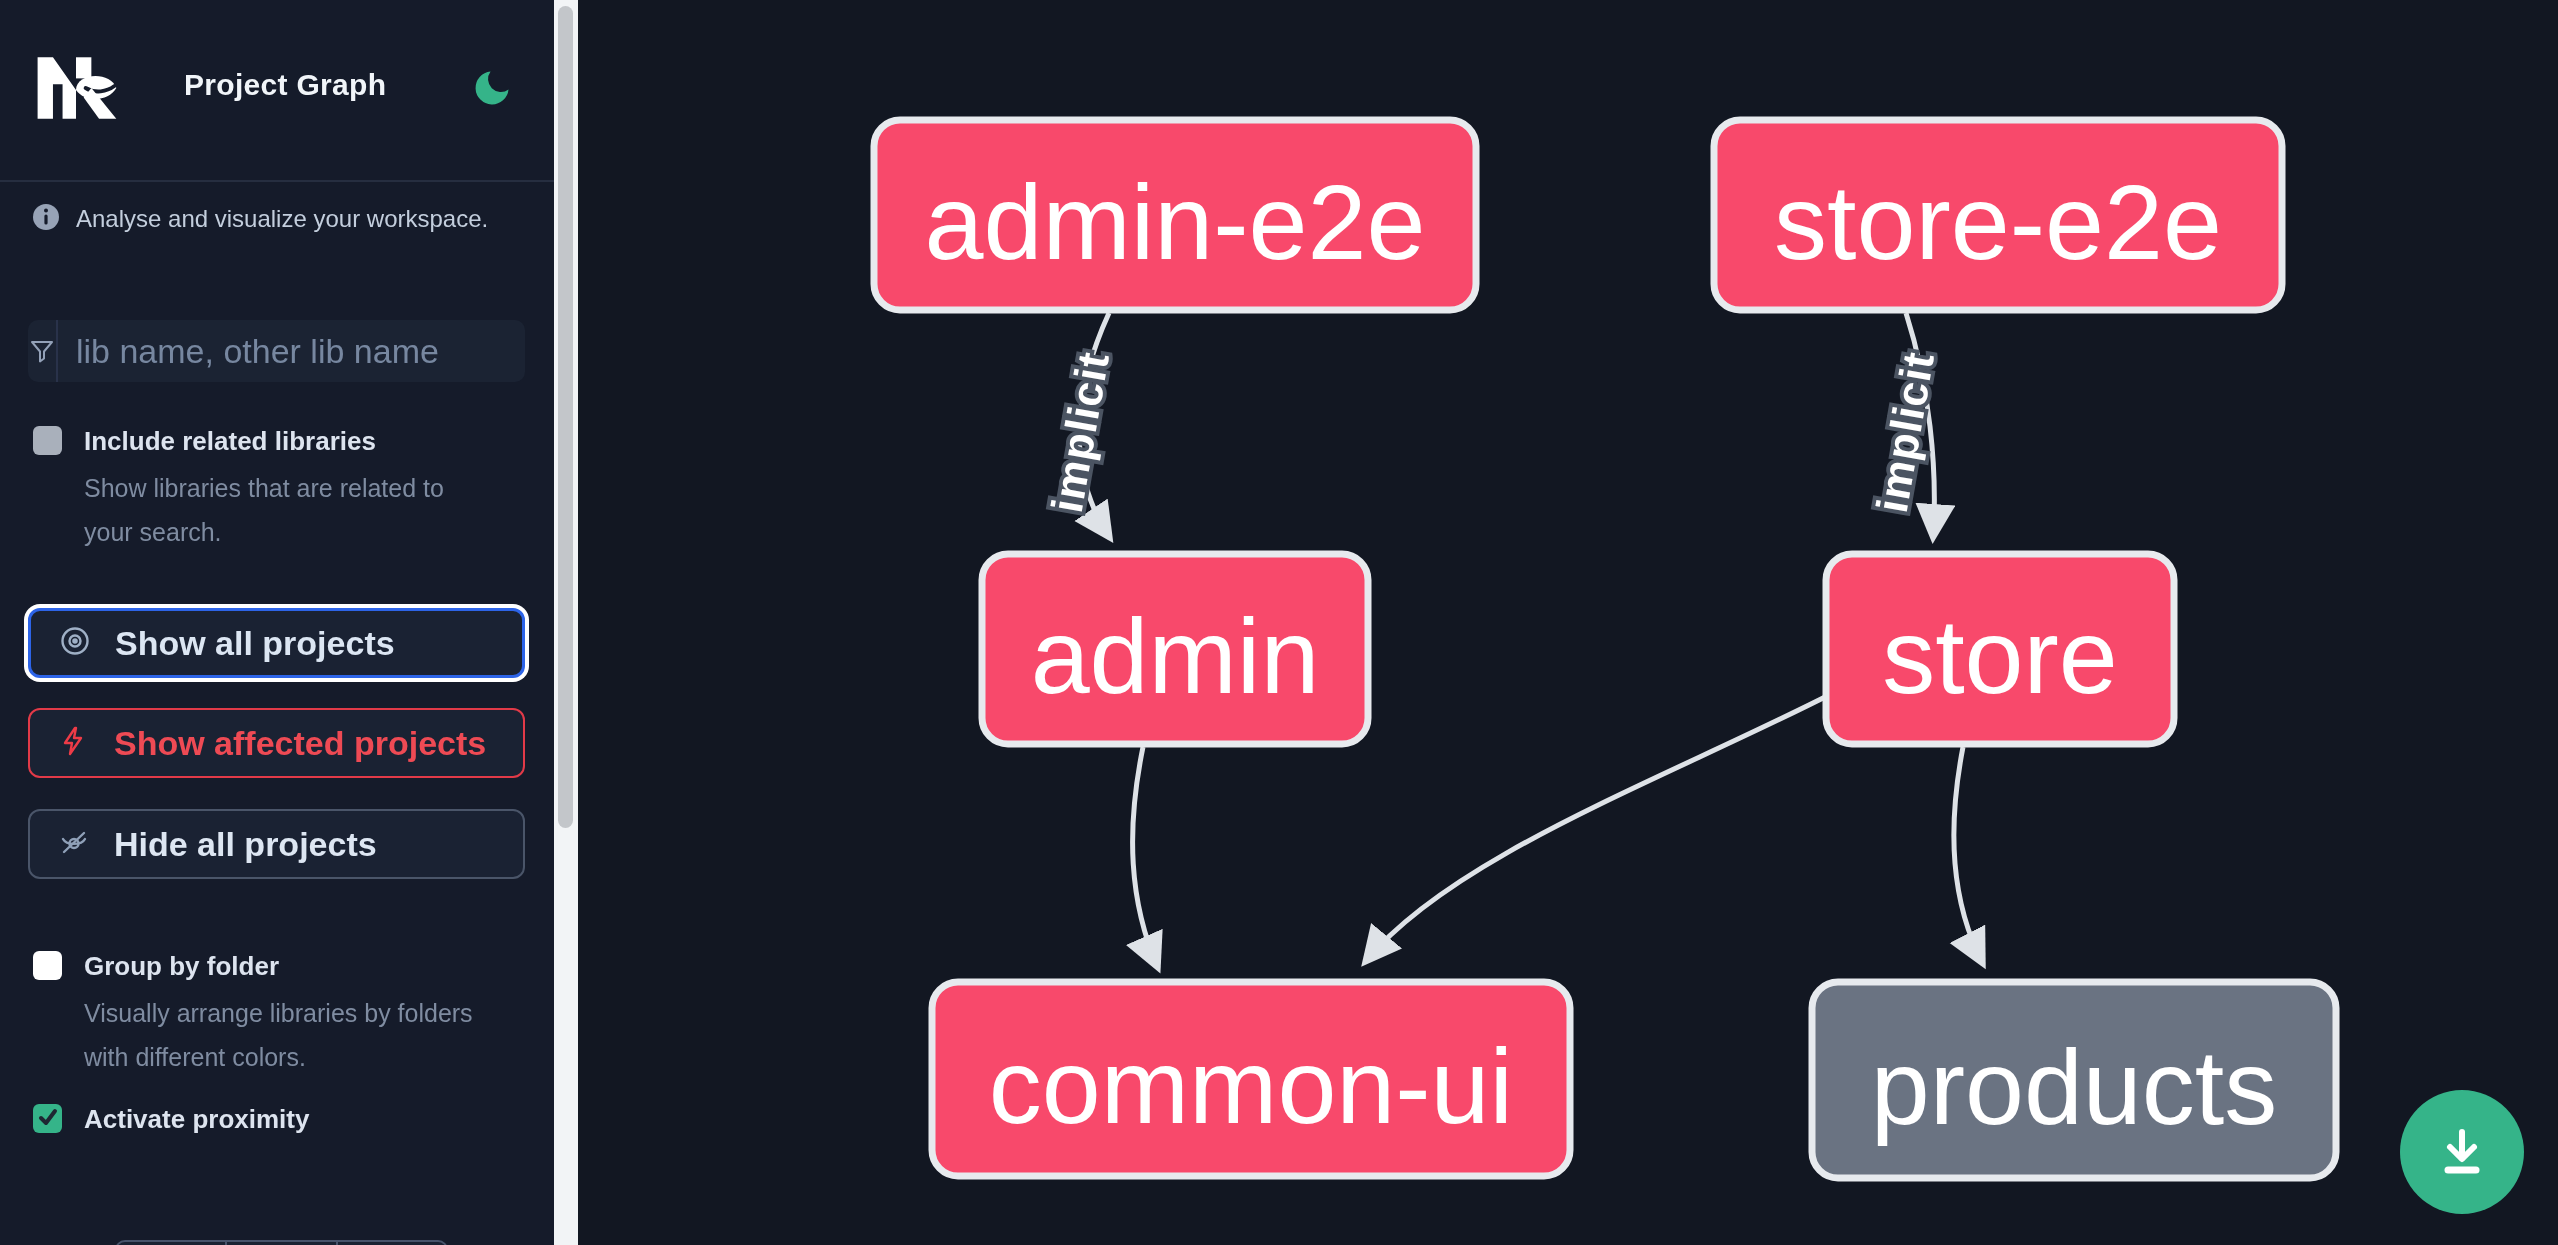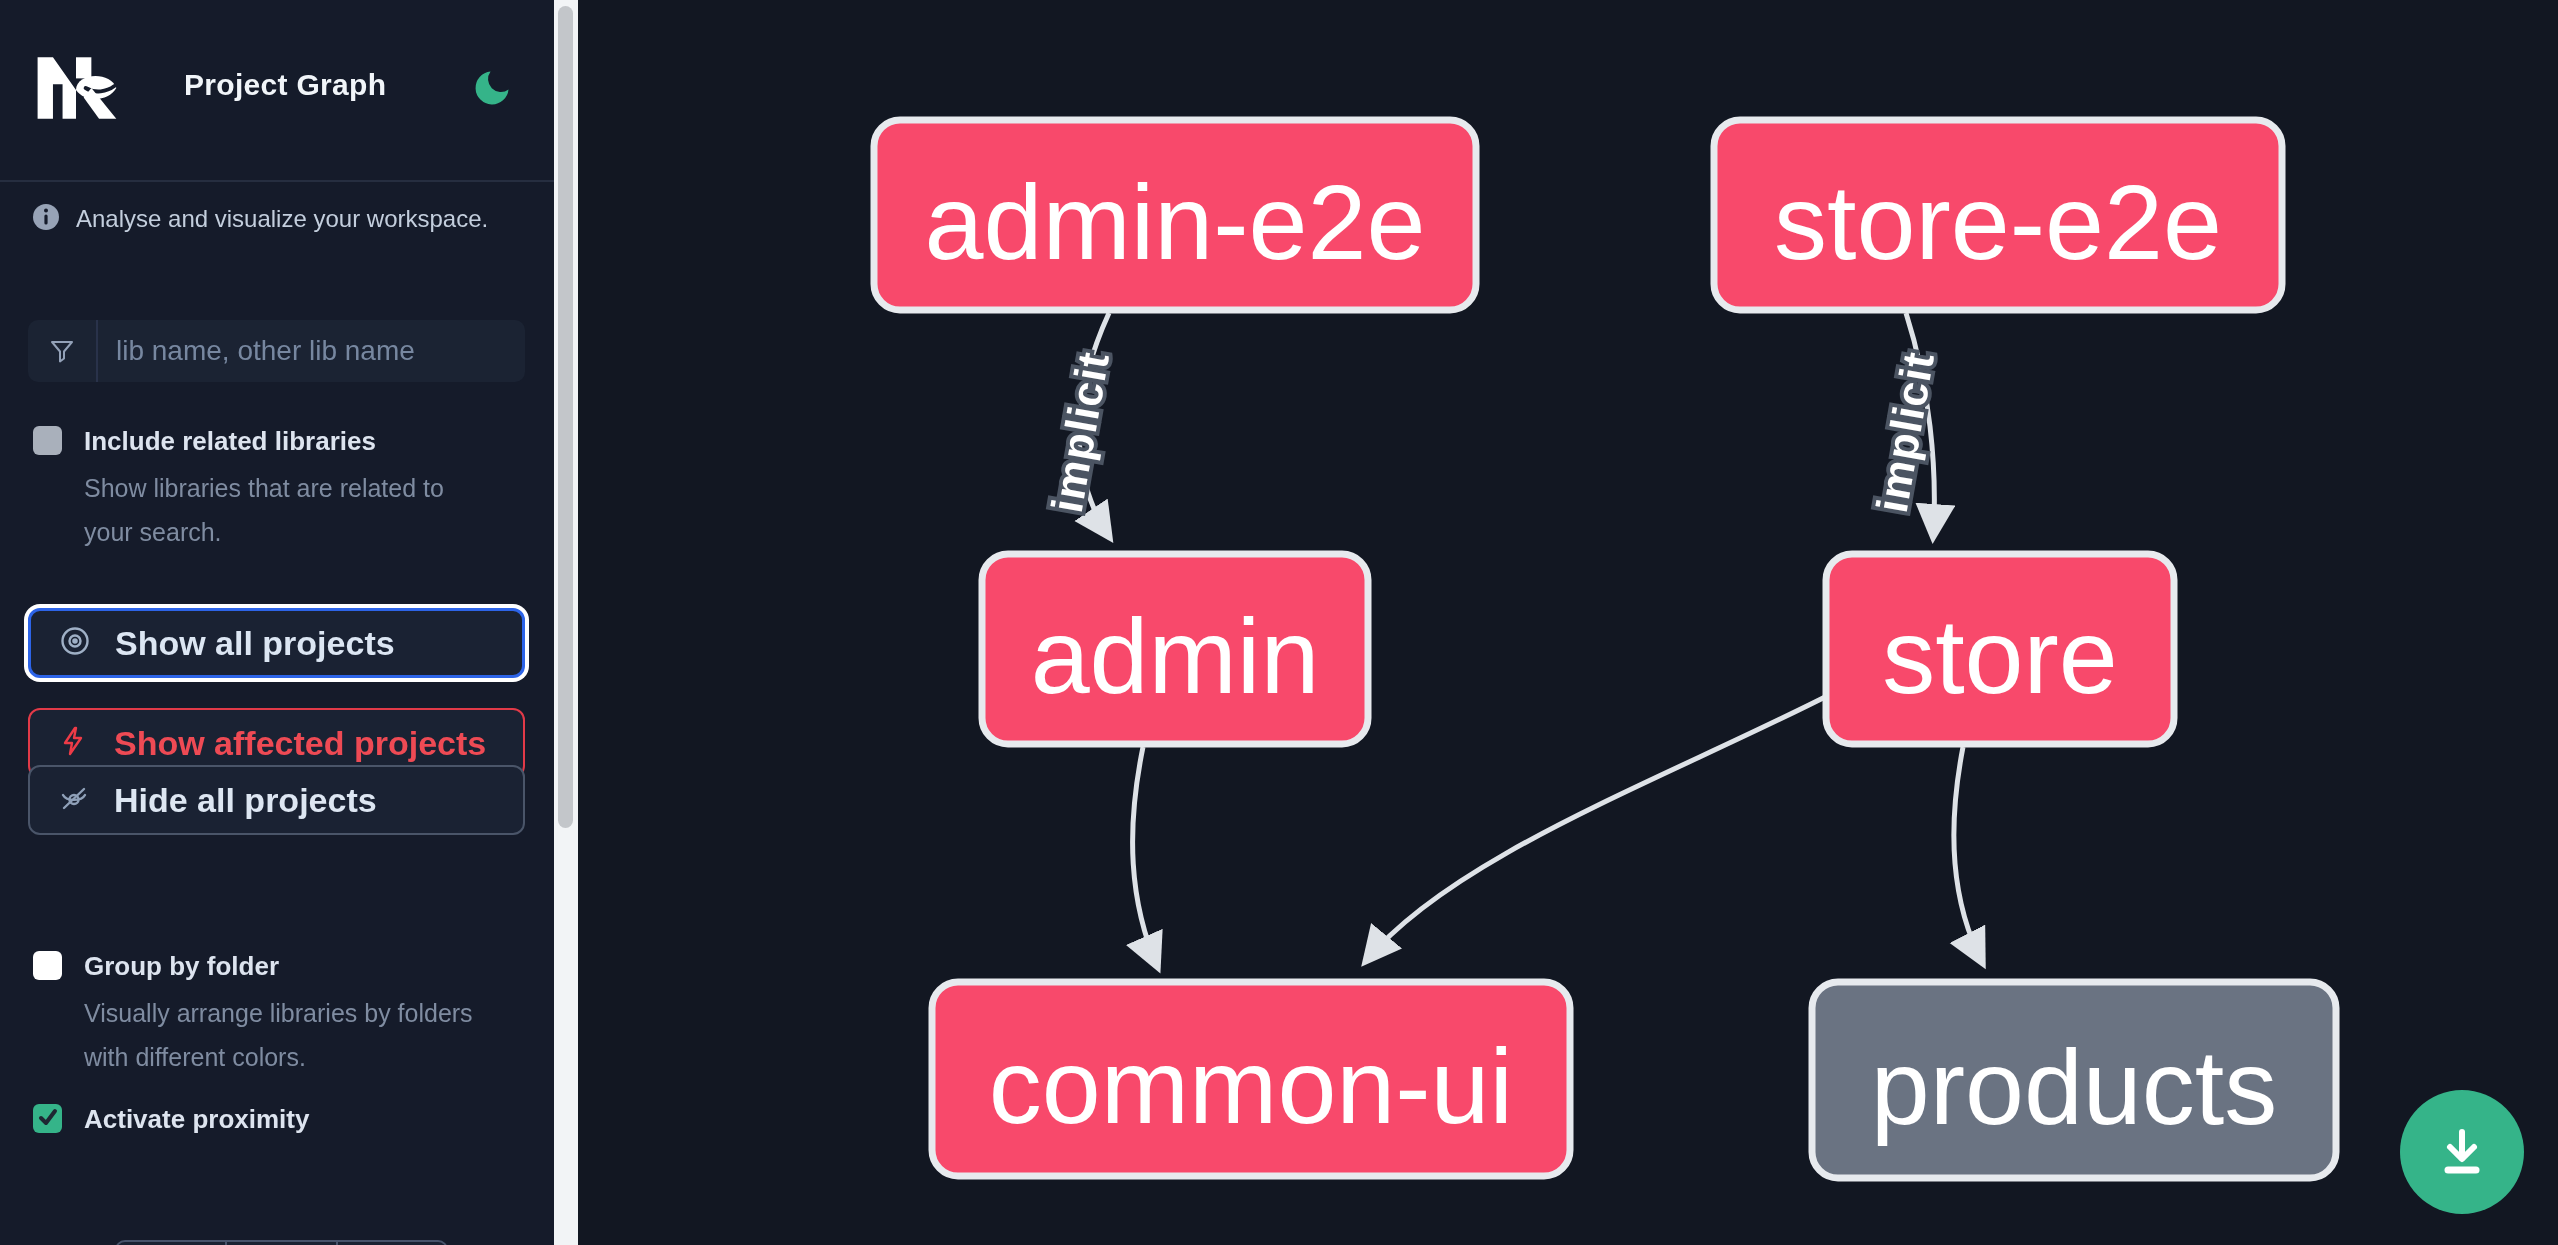--- a/index.html
+++ b/index.html
@@ -25,41 +25,41 @@
   .search-box{
     position:absolute;left:28px;top:320px;width:497px;height:62px;border-radius:10px;
     background:#1b2333;display:flex;align-items:stretch;
   }
   .search-icon-cell{
     width:68px;display:flex;align-items:center;justify-content:center;
     border-right:2px solid #29324a;
   }
   .search-input{
     flex:1;background:transparent;border:none;outline:none;
-    font-family:"Liberation Sans", sans-serif;font-size:28px;color:#dbe4f0;padding:0 18px;
+    font-family:"Liberation Sans", sans-serif;font-size:34px;color:#dbe4f0;padding:0 18px;
   }
   .search-input::placeholder{color:#7787a0;opacity:1;}
   .check-block{position:absolute;left:33px;display:flex;gap:22px;}
   .checkbox{width:29px;height:29px;border-radius:6px;flex:0 0 auto;margin-top:2px;cursor:pointer;
     display:flex;align-items:center;justify-content:center;}
   .checkbox.cb-gray{background:#a9b0bb;}
   .checkbox.cb-white{background:#ffffff;}
   .checkbox.cb-green{background:#35b489;}
   .check-label{font-size:26px;font-weight:700;color:#dde4ef;line-height:34px;}
   .check-desc{font-size:25px;color:#7f8ca1;line-height:44px;margin-top:8px;max-width:405px;}
   .action-btn{
     position:absolute;left:28px;width:497px;height:70px;border-radius:12px;background:#1a2233;
     display:flex;align-items:center;gap:24px;padding:0 0 0 28px;box-sizing:border-box;cursor:pointer;
   }
   .btn-label{font-size:34px;font-weight:700;}
   .btn-show-all{top:608px;border:3px solid #2d64e8;box-shadow:0 0 0 4px #ffffff;}
   .btn-show-all .btn-label{color:#dce6f3;}
   .btn-affected{top:708px;border:2px solid #e23a48;}
   .btn-affected .btn-label{color:#ee4a54;}
-  .btn-hide-all{top:765px;border:2px solid #4a5569;}
+  .btn-hide-all{top:809px;border:2px solid #4a5569;}
   .btn-hide-all .btn-label{color:#dde6f2;}
   .segmented{
     position:absolute;left:115px;top:1240px;width:329px;height:50px;
     background:#1a2233;border:2px solid #47536b;border-radius:10px 10px 0 0;
     display:flex;
   }
   .segmented .seg{flex:1;border-right:2px solid #47536b;}
   .segmented .seg:last-child{border-right:none;}
   
   .scrollbar{position:absolute;left:554px;top:0;width:24px;height:1245px;background:#f2f4f6;}

